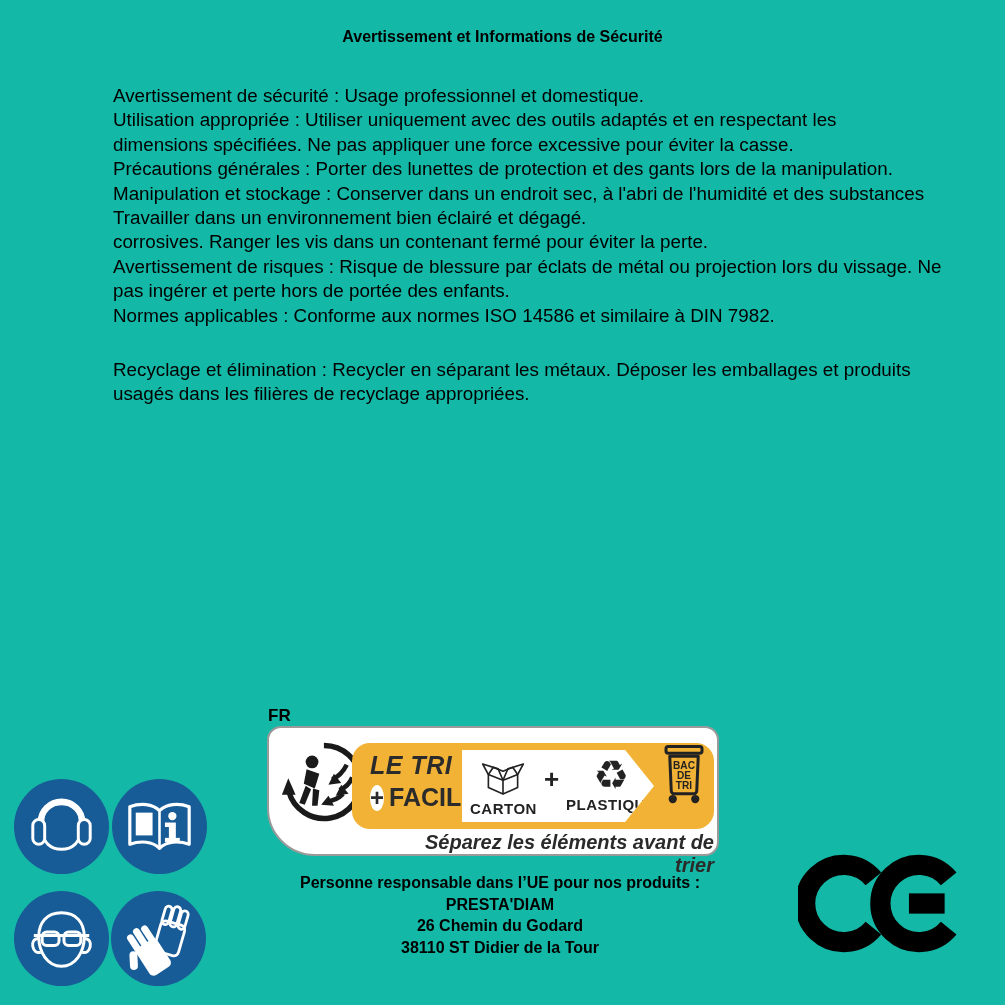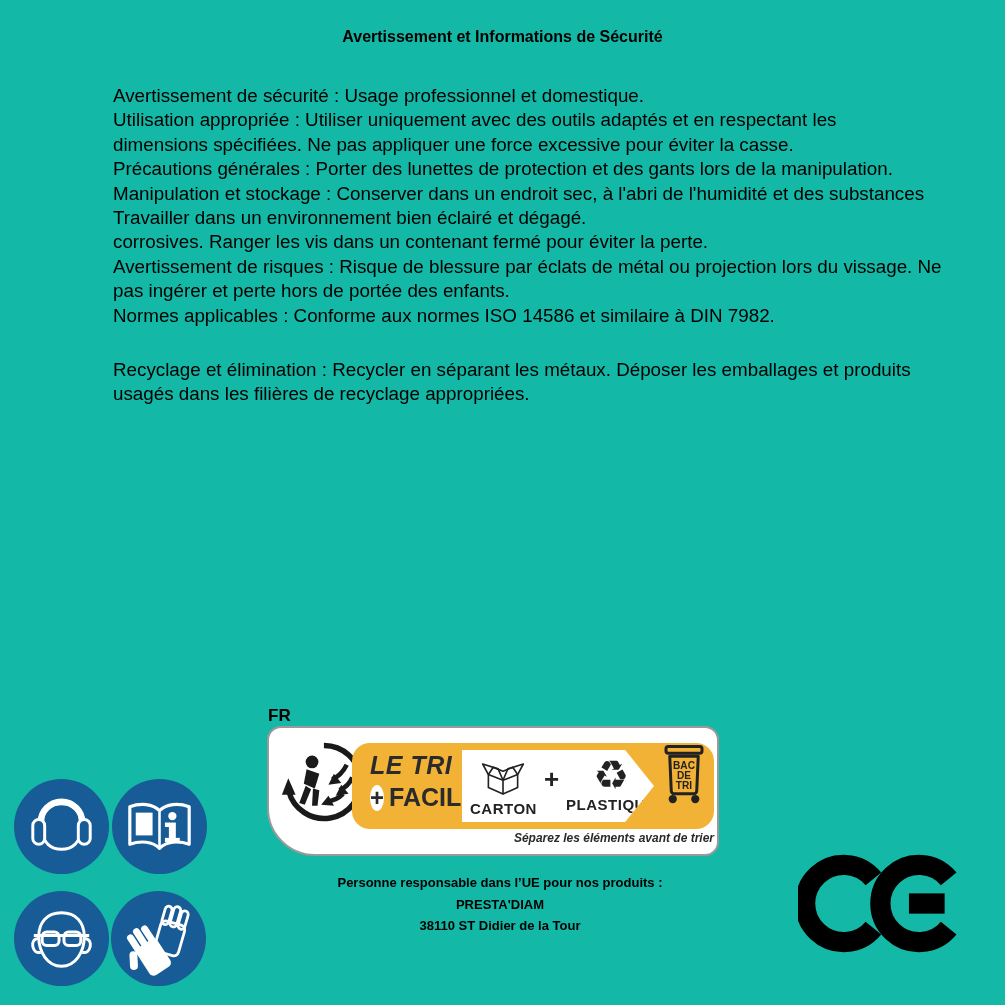--- a/index.html
+++ b/index.html
@@ -20,23 +20,23 @@
   .plus-circle{width:26px;height:26px;border-radius:50%;background:#fff;color:#2b2b2b;
                font-size:24px;font-weight:bold;display:flex;align-items:center;justify-content:center;line-height:1;}
   .badge-l2{font-size:25px;font-weight:bold;margin-left:5px;color:#2b2b2b;}
   .white-inset{left:462px;top:750px;width:192px;height:72px;background:#fff;
                clip-path:polygon(0 0,85% 0,100% 50%,85% 100%,0 100%);
                display:flex;align-items:center;justify-content:flex-start;padding-left:8px;box-sizing:border-box;gap:6px;}
   .mat-col{display:flex;flex-direction:column;align-items:center;}
   .mat-label{font-size:15px;font-weight:bold;letter-spacing:.5px;color:#222;margin-top:1px;}
   .mat-plus{font-size:26px;font-weight:bold;color:#222;margin:0 1px 14px 1px;}
   .recy-glyph{font-size:40px;line-height:40px;color:#222;margin-top:-4px;}
-  .tri-caption{left:420px;top:831px;width:294px;text-align:right;font-size:12px;
+  .tri-caption{left:420px;top:831px;width:294px;text-align:right;font-size:20px;
                font-style:italic;font-weight:bold;color:#2a2a2a;}
-  .resp-block{left:240px;top:872px;width:520px;text-align:center;font-size:13px;
+  .resp-block{left:240px;top:872px;width:520px;text-align:center;font-size:16px;
               font-weight:bold;line-height:21.5px;}
 </style>
 </head>
 <body>
 
 <div class="sheet">
 
   <div class="abs doc-title">Avertissement et Informations de Sécurité</div>
 
   <div class="abs body-text">
@@ -173,20 +173,21 @@
       <text x="32" y="49" text-anchor="middle" font-family="Liberation Sans, sans-serif" font-size="13.5" font-weight="bold" fill="#222">DE</text>
       <text x="32" y="62" text-anchor="middle" font-family="Liberation Sans, sans-serif" font-size="13.5" font-weight="bold" fill="#222">TRI</text>
     </svg>
   </div>
 
   <div class="abs tri-caption">Séparez les éléments avant de trier</div>
 
   <div class="abs resp-block">
     <div>Personne responsable dans l’UE pour nos produits :</div>
     <div>PRESTA'DIAM</div>
+    <div>26 Chemin du Godard</div>
     <div>38110 ST Didier de la Tour</div>
   </div>
 
   <div class="abs" style="left:798px;top:845px;width:164px;height:117px;">
     <svg viewBox="0 0 170 117" width="164" height="117">
       <path d="M78.2 33 A40 40 0 1 0 78.2 84" fill="none" stroke="#000" stroke-width="21"></path>
       <path d="M156.2 33 A40 40 0 1 0 156.2 84" fill="none" stroke="#000" stroke-width="21"></path>
       <rect x="115" y="48" width="37" height="21" fill="#000"></rect>
     </svg>
   </div>

